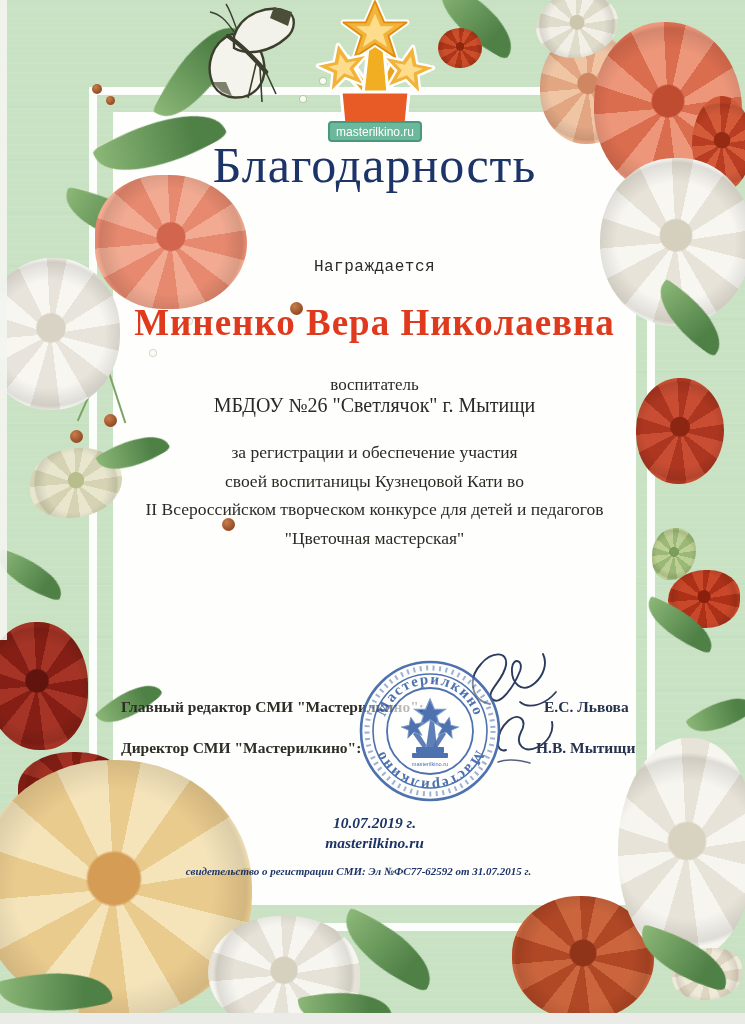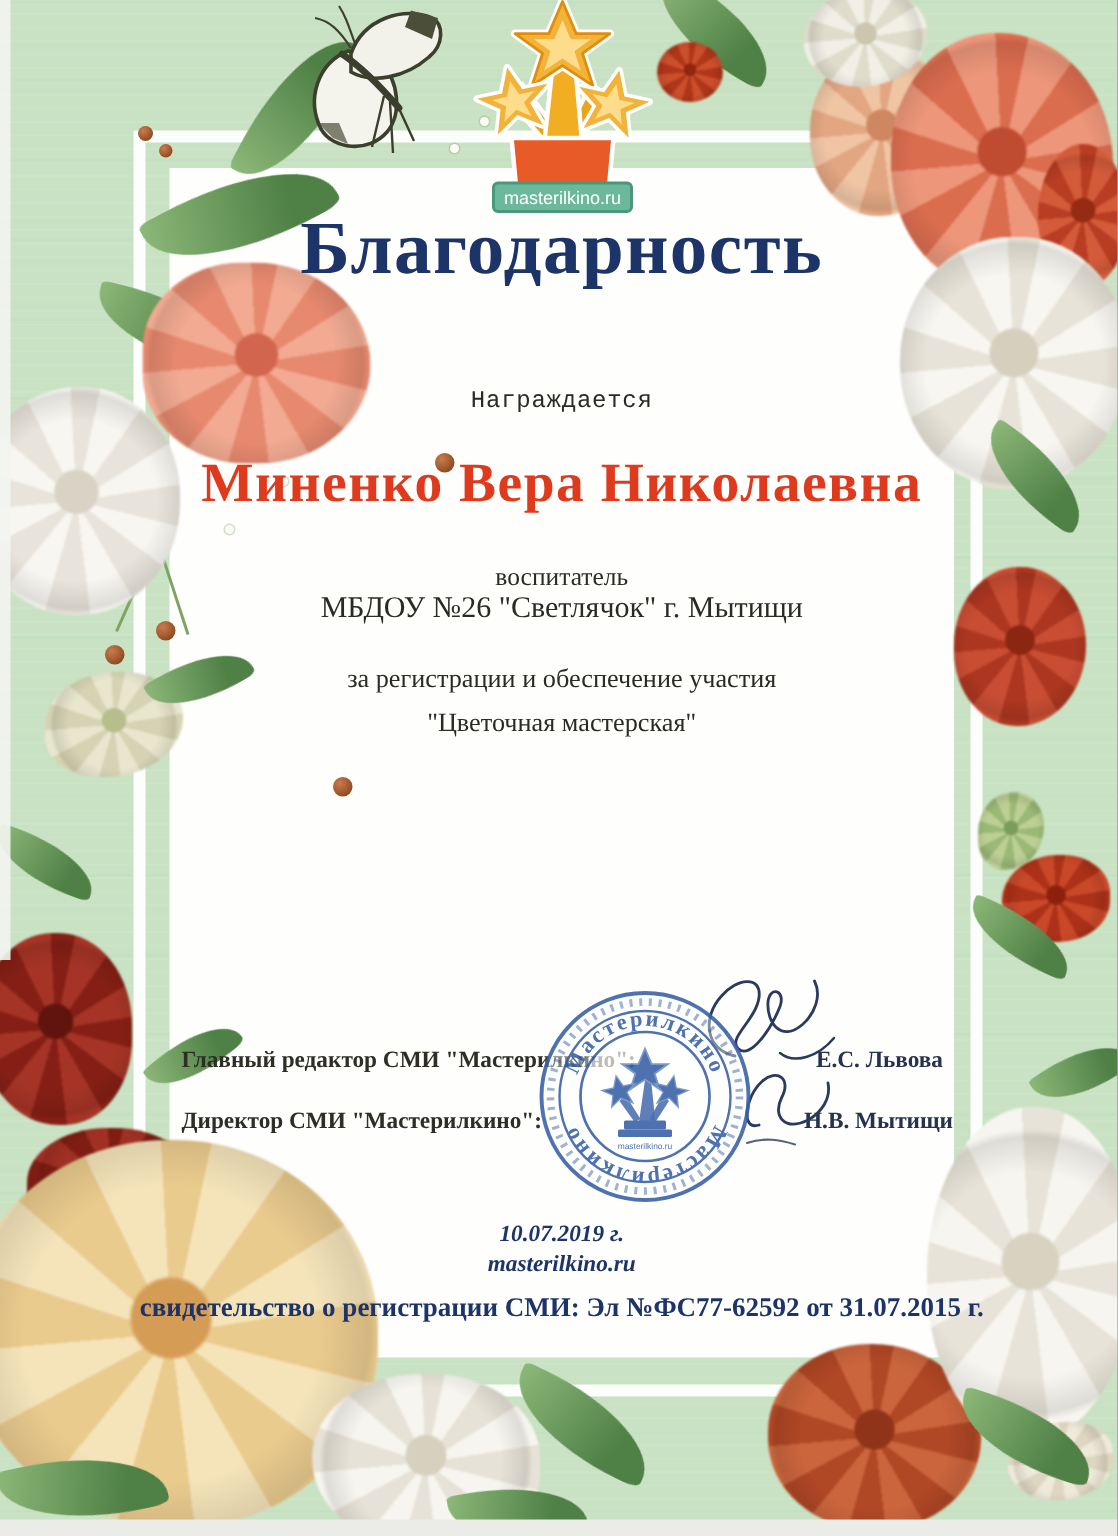--- a/index.html
+++ b/index.html
@@ -24,32 +24,32 @@
         border-radius:6% 85% 10% 85%;filter:blur(.4px);}
   .berry{position:absolute;width:13px;height:13px;border-radius:50%;
          background:radial-gradient(circle at 35% 32%, #c97c4c, #8c4820 78%);}
   .dot{position:absolute;width:6px;height:6px;border-radius:50%;background:#fbfbf4;
        box-shadow:0 0 0 1px rgba(150,185,140,.45);}
   .stemline{position:absolute;background:#7da465;filter:blur(.3px);}
   
   .content{position:absolute;left:0;top:0;width:745px;height:1024px;z-index:6;}
   .t{position:absolute;color:#2b2a24;}
   .center{left:113px;width:523px;text-align:center;}
-  .title{top:136px;font-size:50px;font-weight:700;color:#1d3468;letter-spacing:1px;}
+  .title{top:136px;font-size:50px;font-weight:400;color:#1d3468;letter-spacing:1px;}
   .awarded{top:258px;font-size:16px;letter-spacing:.5px;font-family:Liberation Mono, monospace;}
   .name{top:301px;font-size:37px;font-weight:600;color:#df3a1d;letter-spacing:1px;}
   .role{top:375px;font-size:17px;}
   .org{top:394px;font-size:20px;}
   .body-lines{top:438px;font-size:17.5px;line-height:28.7px;}
   .sig-label{font-size:15.5px;font-weight:700;color:#2e2d26;}
   .sig-name{font-size:15.5px;font-weight:700;color:#26324e;}
   .date-line{top:814px;font-size:15.5px;font-weight:700;font-style:italic;color:#1d3468;}
   .site-line{top:834px;font-size:15.5px;font-weight:700;font-style:italic;color:#1d3468;}
-  .footer{top:864px;left:92px;width:565px;text-align:center;
-          font-size:18px;line-height:15.9px;font-weight:700;color:#1d3468;}
+  .footer{top:864px;left:76px;width:565px;text-align:center;
+          font-size:11px;line-height:15.9px;font-weight:700;font-style:italic;color:#1d3468;}
   .logo{position:absolute;left:303px;top:0px;z-index:7;}
   .scan-left{position:absolute;left:0;top:0;width:7px;height:640px;background:#f3f5f1;opacity:.9;z-index:4;}
   .scan-bottom{position:absolute;left:0;bottom:0;width:745px;height:11px;background:#ebebe7;z-index:8;}
 </style>
 </head>
 <body>
 
 <div class="stage">
 
   <div class="scan-left"></div>
@@ -160,20 +160,22 @@
   <div class="content">
 
     <div class="t center title">Благодарность</div>
     <div class="t center awarded">Награждается</div>
     <div class="t center role">воспитатель</div>
     <div class="t center name">Миненко Вера Николаевна</div>
     <div class="t center org">МБДОУ №26 "Светлячок" г. Мытищи</div>
 
     <div class="t center body-lines">
       <div>за регистрации и обеспечение участия</div>
+      <div>своей воспитаницы Кузнецовой Кати во</div>
+      <div>II Всероссийском творческом конкурсе для детей и педагогов</div>
       <div>"Цветочная мастерская"</div>
     </div>
 
     <div class="t sig-label" style="left:121px;top:698px;">Главный редактор СМИ "Мастерилкино":</div>
     <div class="t sig-label" style="left:121px;top:739px;">Директор СМИ "Мастерилкино":</div>
     <div class="t sig-name" style="left:544px;top:698px;">Е.С. Львова</div>
     <div class="t sig-name" style="left:536px;top:739px;">Н.В. Мытищи</div>
 
     <svg class="abs" style="left:462px;top:642px;" width="100" height="74" viewBox="0 0 100 74">
       <path d="M28,62 C8,58 6,36 19,22 C29,10 46,8 44,23 C42,38 23,50 30,57 C38,65 52,44 58,29 C62,18 51,15 50,26 C49,40 59,53 73,41 C81,34 86,22 81,12" fill="none" stroke="#2b3a5e" stroke-width="1.9" stroke-linecap="round"></path>

